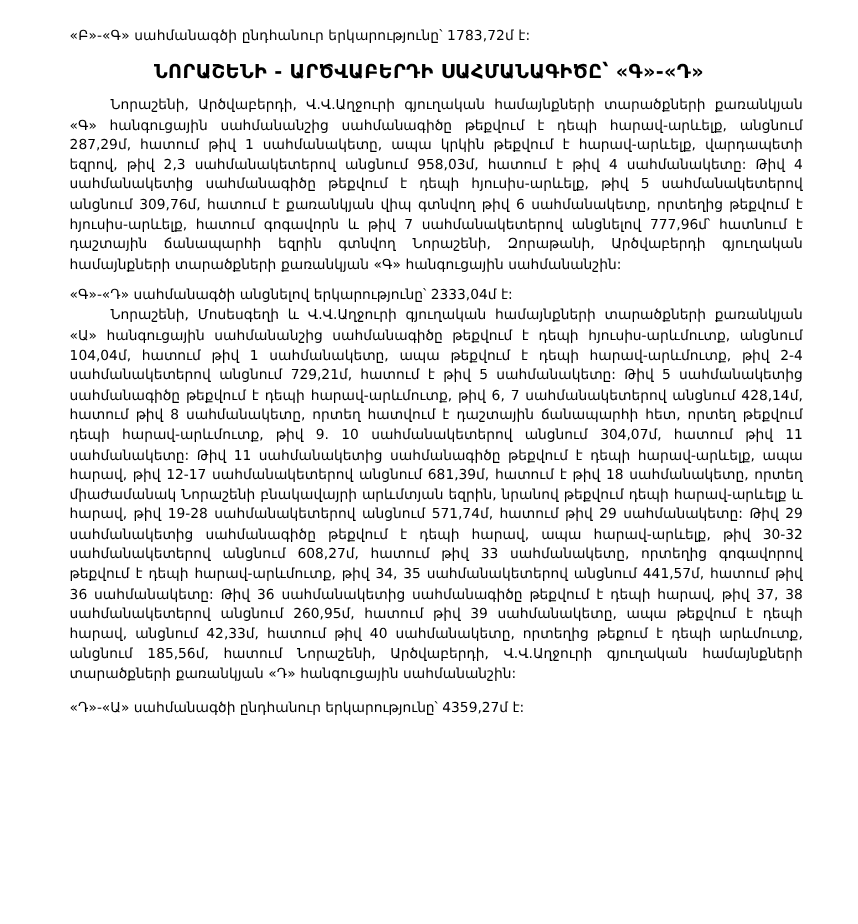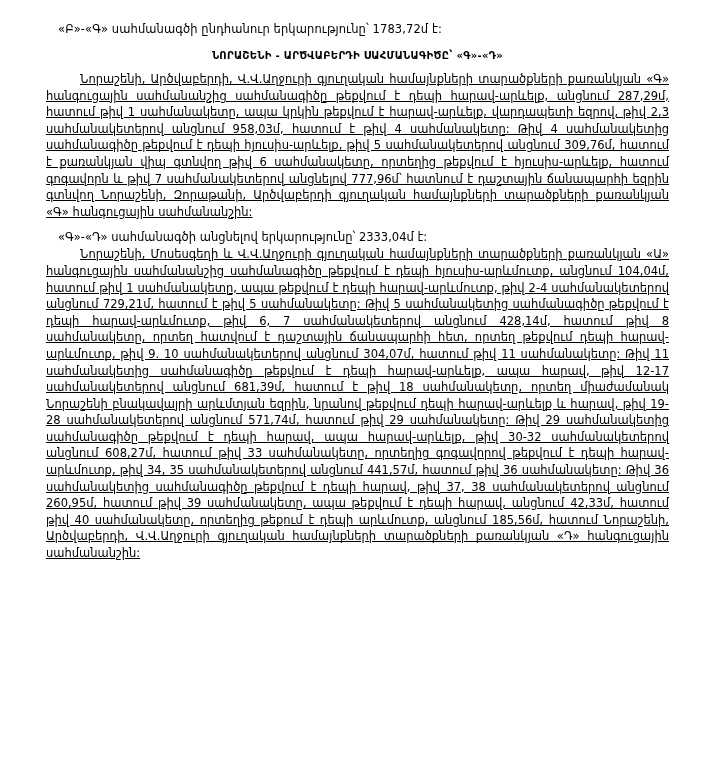--- a/index.html
+++ b/index.html
@@ -22,33 +22,32 @@
     padding: 22px 46px 0 46px;
   }
   .line-top {
     font-size: 11.5px;
     margin: 0 0 2px 0;
     padding-left: 12px;
     letter-spacing: 0.1px;
   }
   .heading {
     text-align: center;
-    font-size: 10px;
+    font-size: 16px;
     margin: 14px 0 10px 0;
     letter-spacing: 0.3px;
   }
   .para {
     font-size: 11.5px;
     text-align: justify;
     text-justify: inter-word;
     line-height: 16.6px;
-    margin: 0 0 2px 0;
+    margin: 0 0 2px 12px;
     text-indent: 34px;
     word-spacing: 0.2px;
-    text-decoration: underline;
   }
   .sub-line {
     font-size: 11.5px;
     margin: 10px 0 2px 0;
     padding-left: 12px;
   }
   .footer-line {
     font-size: 11.5px;
     margin: 12px 0 0 0;
     padding-left: 12px;
@@ -63,14 +62,15 @@
 
   <h2 class="heading">ՆՈՐԱՇԵՆԻ - ԱՐԾՎԱԲԵՐԴԻ  ՍԱՀՄԱՆԱԳԻԾԸ՝ «Գ»-«Դ»</h2>
 
   <p class="para">Նորաշենի, Արծվաբերդի, Վ.Վ.Աղջուրի գյուղական համայնքների տարածքների քառանկյան «Գ» հանգուցային սահմանանշից սահմանագիծը թեքվում է դեպի հարավ-արևելք, անցնում 287,29մ, հատում թիվ 1 սահմանակետը, ապա կրկին թեքվում է հարավ-արևելք, վարդապետի եզրով, թիվ 2,3 սահմանակետերով անցնում 958,03մ, հատում է թիվ 4 սահմանակետը: Թիվ 4 սահմանակետից սահմանագիծը թեքվում է դեպի հյուսիս-արևելք, թիվ 5 սահմանակետերով անցնում 309,76մ, հատում է քառանկյան վիպ գտնվող թիվ 6 սահմանակետը, որտեղից թեքվում է հյուսիս-արևելք, հատում գոգավորն և թիվ 7 սահմանակետերով անցնելով 777,96մ՝ հատնում է դաշտային ճանապարհի եզրին գտնվող Նորաշենի, Զորաթանի, Արծվաբերդի գյուղական համայնքների տարածքների քառանկյան «Գ» հանգուցային սահմանանշին:</p>
 
   <p class="sub-line">«Գ»-«Դ» սահմանագծի անցնելով երկարությունը՝ 2333,04մ է:</p>
 
 
   <p class="para">Նորաշենի, Մոսեսգեղի և Վ.Վ.Աղջուրի գյուղական համայնքների տարածքների քառանկյան «Ա» հանգուցային սահմանանշից սահմանագիծը թեքվում է դեպի հյուսիս-արևմուտք, անցնում 104,04մ, հատում թիվ 1 սահմանակետը, ապա թեքվում է դեպի հարավ-արևմուտք, թիվ 2-4 սահմանակետերով անցնում 729,21մ, հատում է թիվ 5 սահմանակետը: Թիվ 5 սահմանակետից սահմանագիծը թեքվում է դեպի հարավ-արևմուտք, թիվ 6, 7 սահմանակետերով անցնում 428,14մ, հատում թիվ 8 սահմանակետը, որտեղ հատվում է դաշտային ճանապարհի հետ, որտեղ թեքվում դեպի հարավ-արևմուտք, թիվ 9. 10 սահմանակետերով անցնում 304,07մ, հատում թիվ 11 սահմանակետը: Թիվ 11 սահմանակետից սահմանագիծը թեքվում է դեպի հարավ-արևելք, ապա հարավ, թիվ 12-17 սահմանակետերով անցնում 681,39մ, հատում է թիվ 18 սահմանակետը, որտեղ միաժամանակ Նորաշենի բնակավայրի արևմտյան եզրին, նրանով թեքվում դեպի հարավ-արևելք և հարավ, թիվ 19-28 սահմանակետերով անցնում 571,74մ, հատում թիվ 29 սահմանակետը: Թիվ 29 սահմանակետից սահմանագիծը թեքվում է դեպի հարավ, ապա հարավ-արևելք, թիվ 30-32 սահմանակետերով անցնում 608,27մ, հատում թիվ 33 սահմանակետը, որտեղից գոգավորով թեքվում է դեպի հարավ-արևմուտք, թիվ 34, 35 սահմանակետերով անցնում 441,57մ, հատում թիվ 36 սահմանակետը: Թիվ 36 սահմանակետից սահմանագիծը թեքվում է դեպի հարավ, թիվ 37, 38 սահմանակետերով անցնում 260,95մ, հատում թիվ 39 սահմանակետը, ապա թեքվում է դեպի հարավ, անցնում 42,33մ, հատում թիվ 40 սահմանակետը, որտեղից թեքում է դեպի արևմուտք, անցնում 185,56մ, հատում Նորաշենի, Արծվաբերդի, Վ.Վ.Աղջուրի գյուղական համայնքների տարածքների քառանկյան «Դ» հանգուցային սահմանանշին:</p>
 
+  <p class="footer-line">«Դ»-«Ա»  սահմանագծի ընդհանուր երկարությունը՝  4359,27մ է:</p>
 
 </div>
 
 </body></html>

